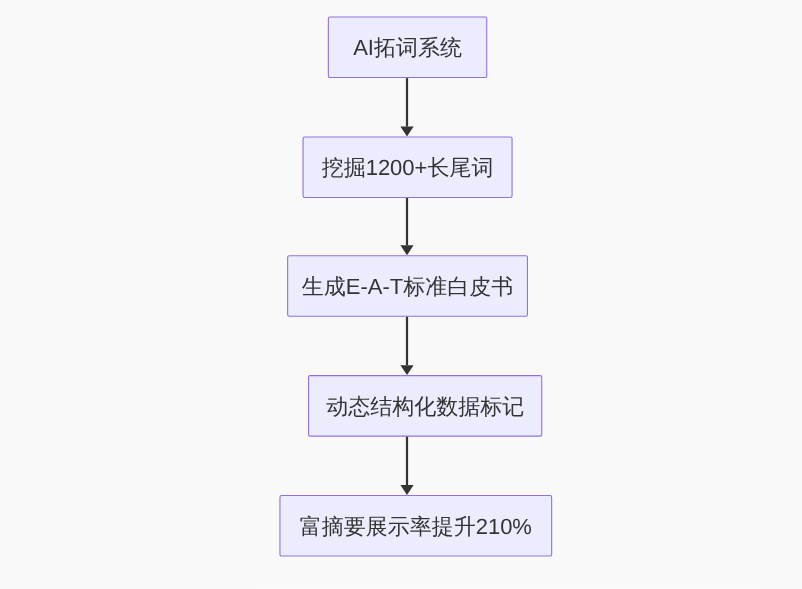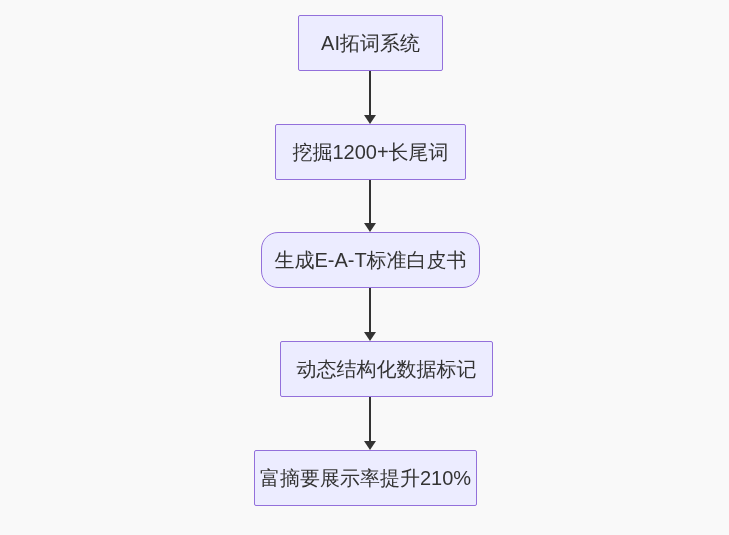--- a/index.html
+++ b/index.html
@@ -23,23 +23,23 @@
     color: var(--text, #333333);
     font-size: 20px;
     display: flex;
     align-items: center;
     justify-content: center;
     text-align: center;
     white-space: nowrap;
   }
   #node-1 { left: 298px; top: 15px;  width: 145px; height: 56px; }
   #node-2 { left: 275px; top: 124px; width: 191px; height: 56px; }
-  #node-3 { left: 261px; top: 232px; width: 219px; height: 56px; border-radius: 17px; }
+  #node-3 { left: 261px; top: 232px; width: 219px; height: 56px; }
   #node-4 { left: 280px; top: 341px; width: 213px; height: 56px; }
-  #node-5 { left: 254px; top: 450px; width: 223px; height: 56px; }
+  #node-5 { left: 254px; top: 450px; width: 248px; height: 56px; }
 
   .arrow {
     position: absolute;
     left: 364px;
     width: 12px;
     display: flex;
     flex-direction: column;
     align-items: center;
   }
   .arrow-line {

